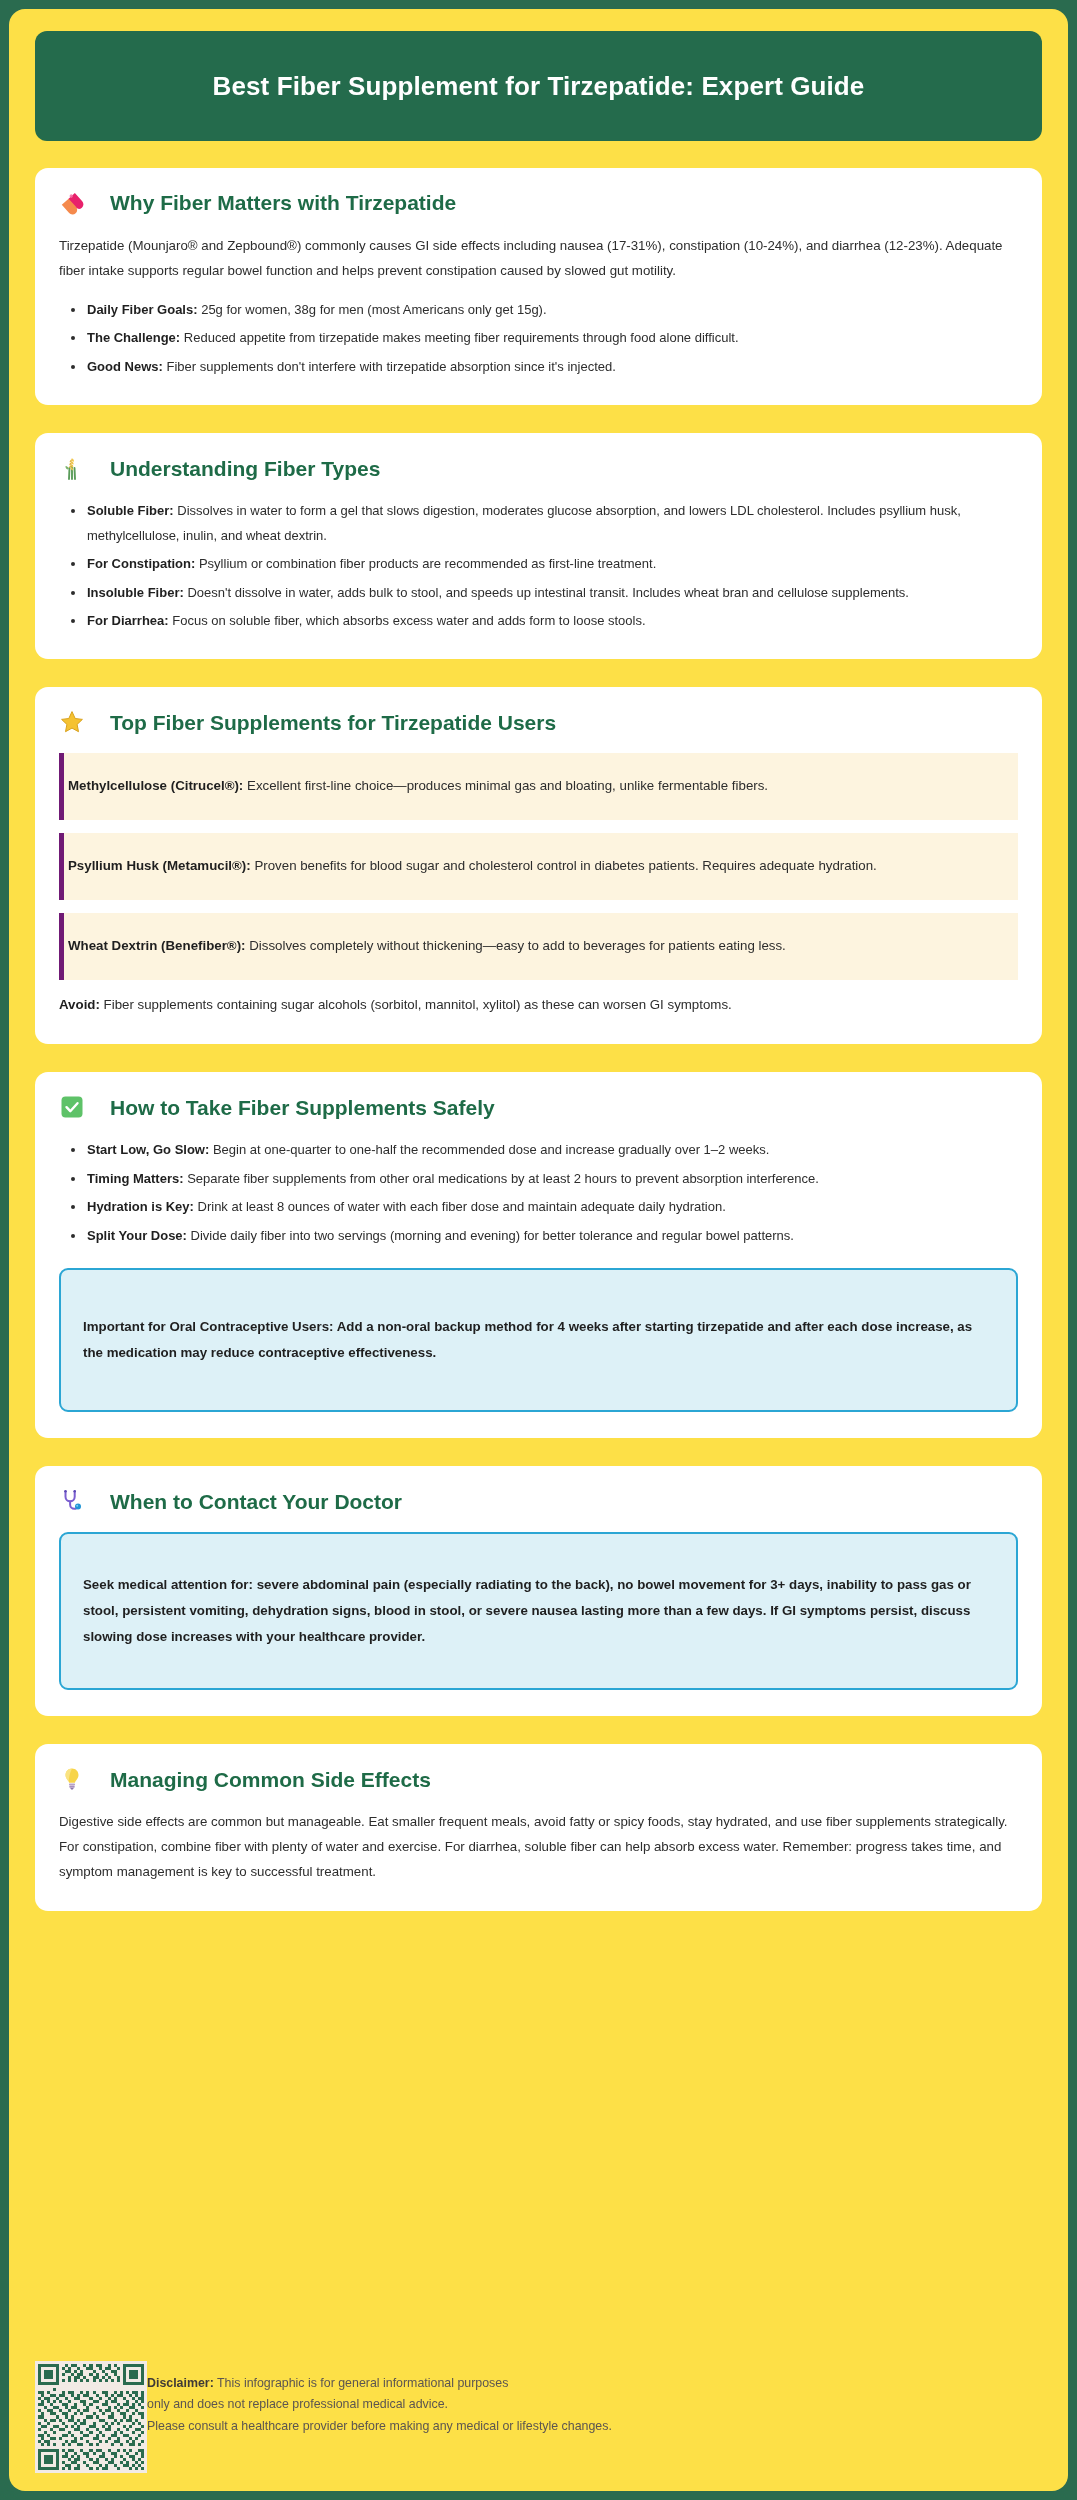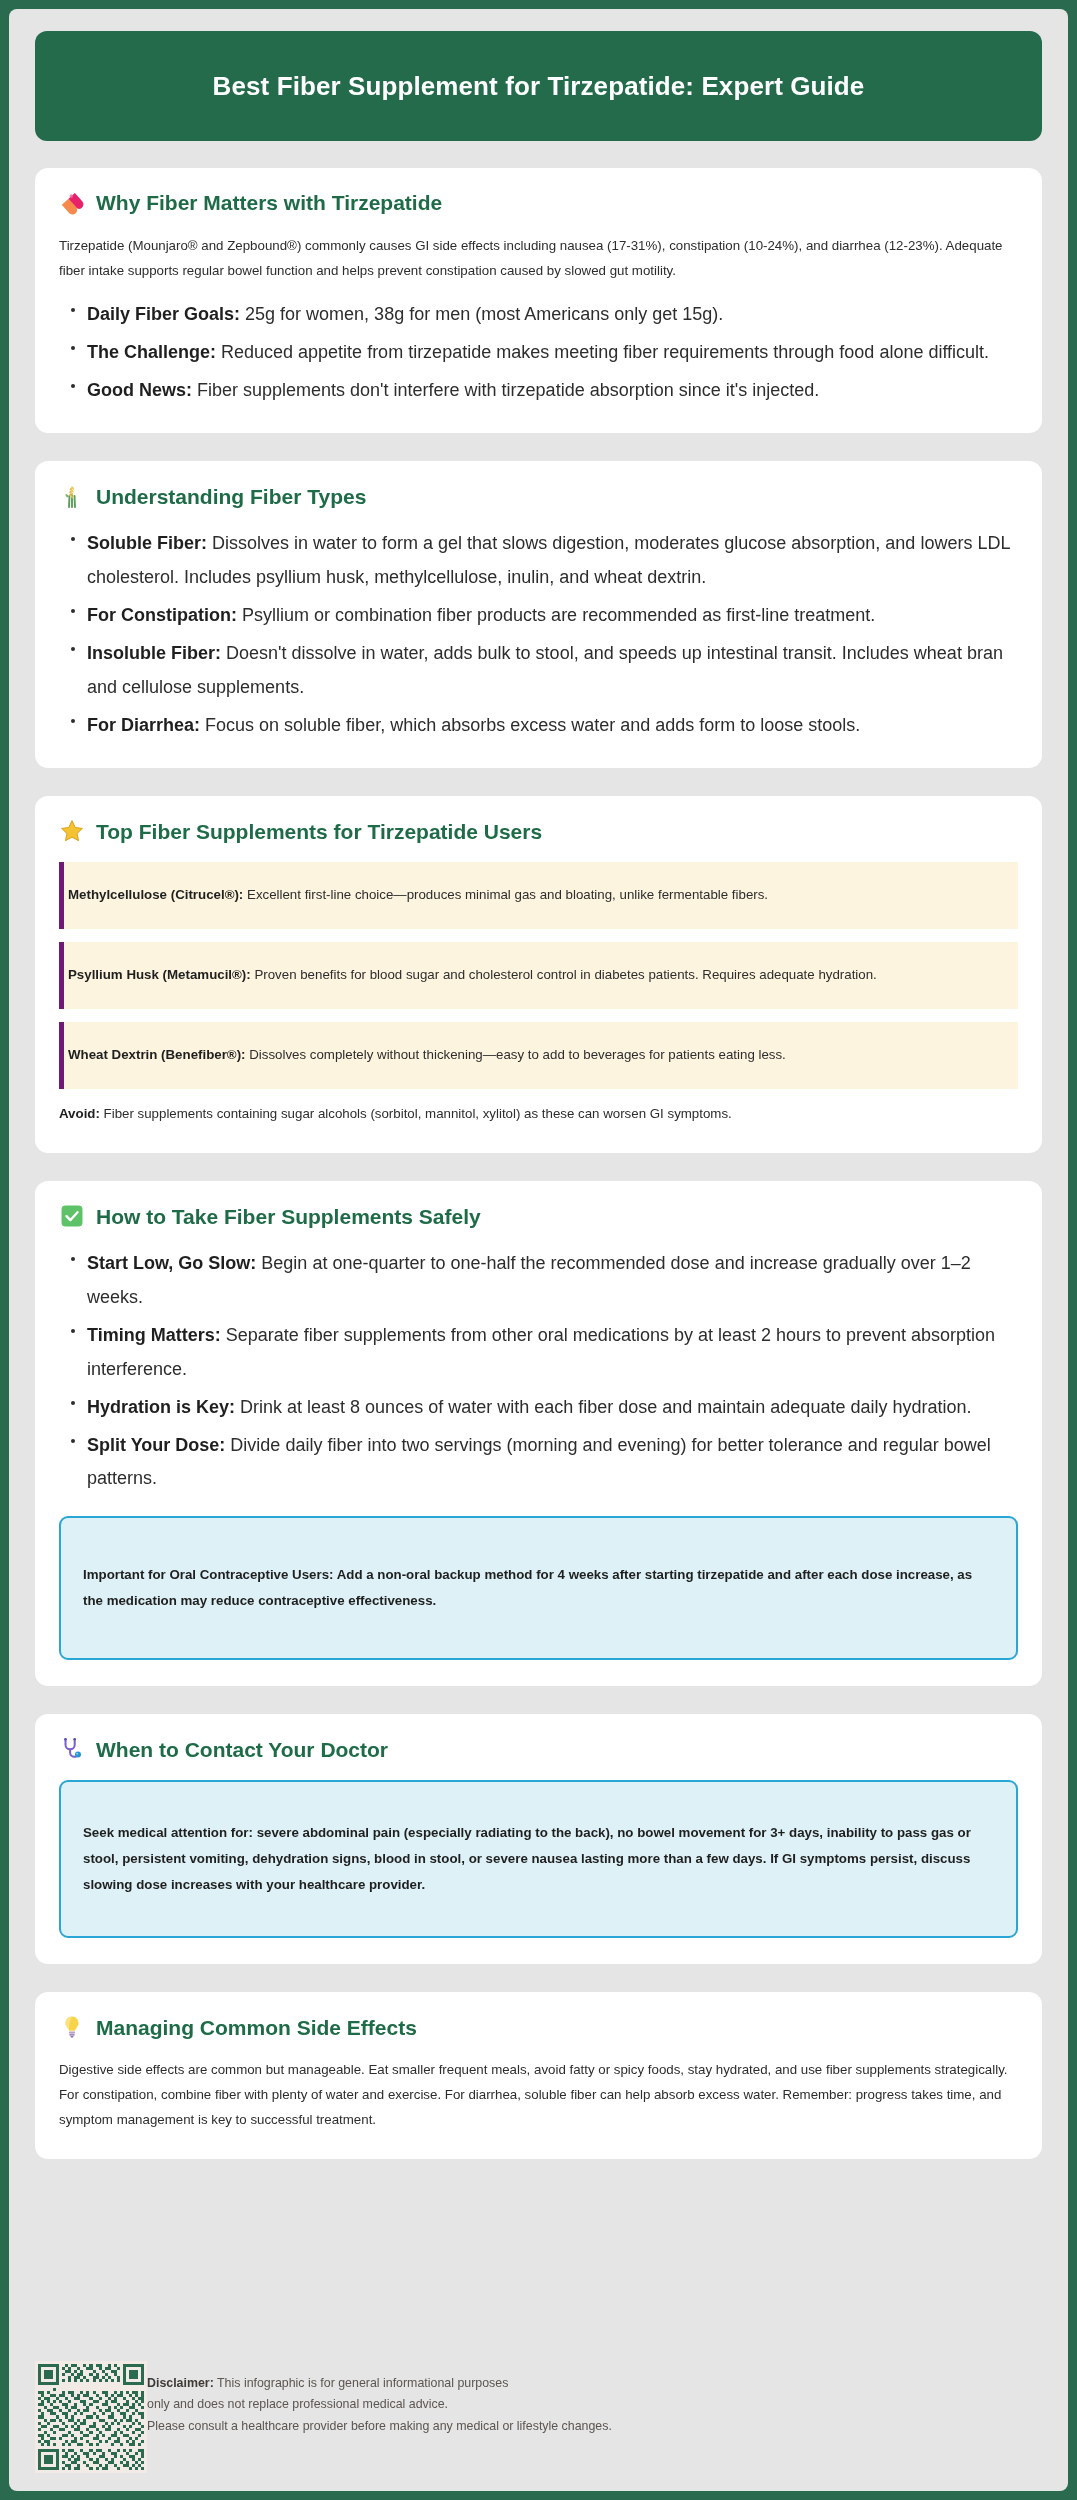--- a/index.html
+++ b/index.html
@@ -13,22 +13,22 @@
 
   .page {
     position: relative;
     width: 1077px;
     min-height: 2500px;
     background: #2a6b4f;
     padding: 9px;
   }
 
   .frame {
-    background: #e5e5e5;
-    border-radius: 8px;
+    background: #fde047;
+    border-radius: 16px;
     min-height: 2482px;
     padding: 22px 26px 0 26px;
     display: flex;
     flex-direction: column;
   }
 
   
   .banner {
     background: #246b4c;
     border-radius: 12px;
@@ -51,21 +51,21 @@
   .card {
     background: #ffffff;
     border-radius: 13px;
     padding: 22px 24px 26px 24px;
     margin-bottom: 28px;
   }
 
   .sec-head {
     display: flex;
     align-items: center;
-    gap: 11px;
+    gap: 25px;
     margin-bottom: 18px;
   }
   .sec-title {
     color: #1e6b47;
     font-size: 21px;
     font-weight: bold;
     line-height: 1.1;
   }
 
   
@@ -77,21 +77,21 @@
     font-size: 13.3px;
     line-height: 1.88;
     color: #2d2d2d;
   }
   .para + .bullets { margin-top: 14px; }
 
   ul.bullets { list-style: none; padding-left: 6px; }
   ul.bullets li {
     position: relative;
     padding-left: 22px;
-    font-size: 18px;
+    font-size: 13px;
     line-height: 1.88;
     color: #2d2d2d;
     margin-bottom: 4px;
   }
   ul.bullets li:last-child { margin-bottom: 0; }
   ul.bullets li::before {
     content: "";
     position: absolute;
     left: 6px;
     top: 10px;

